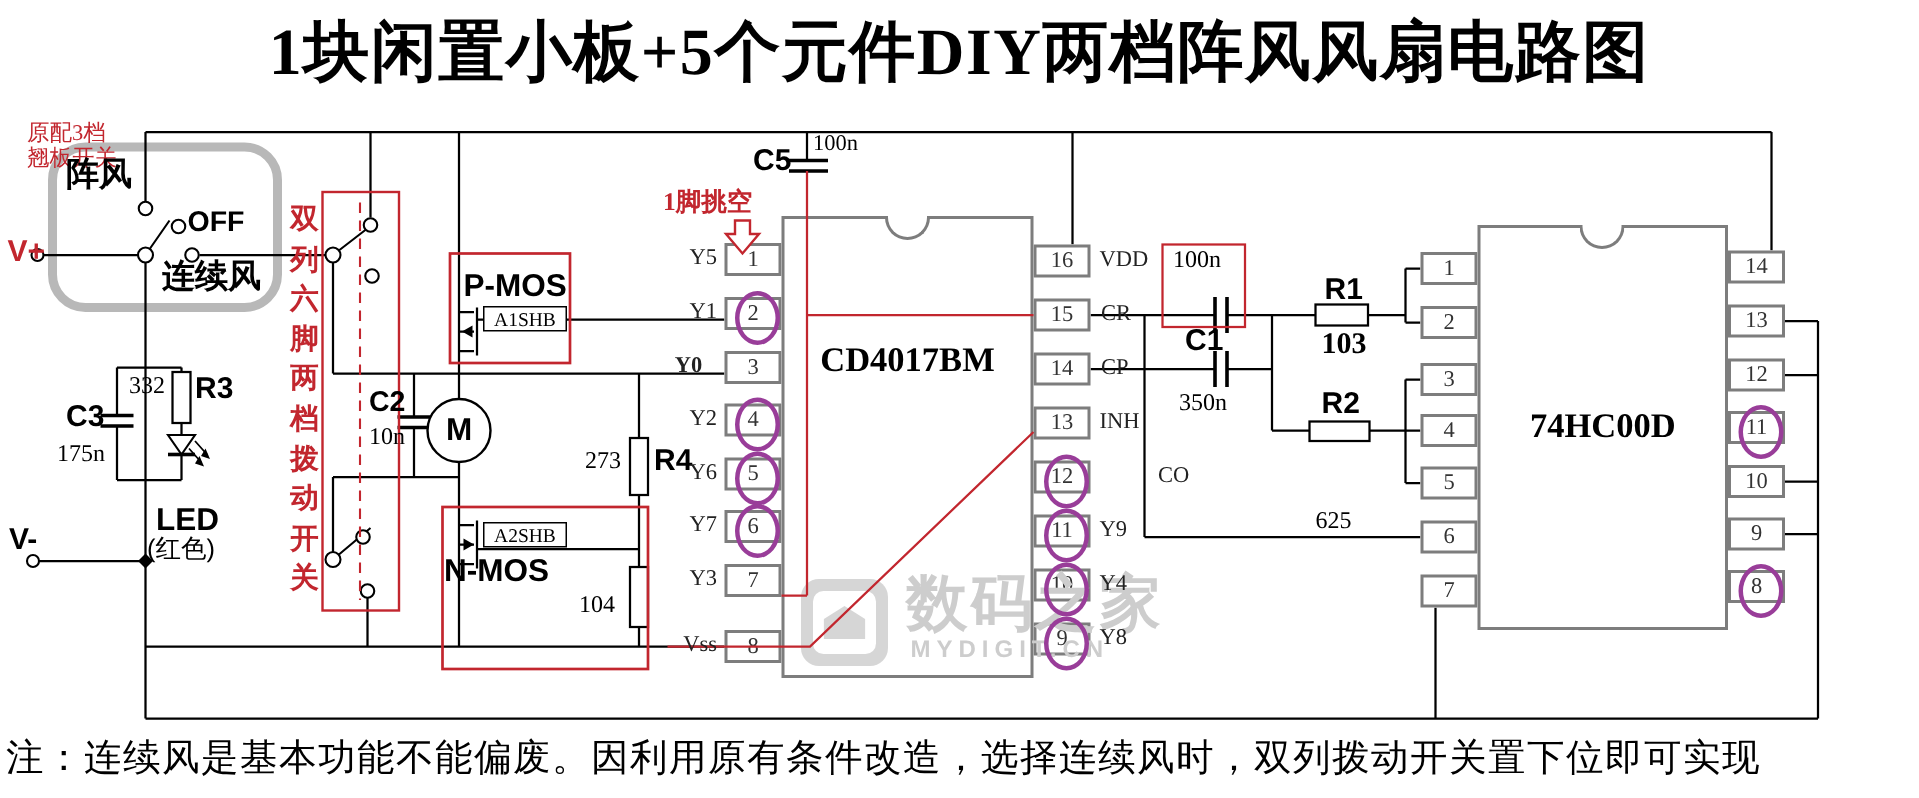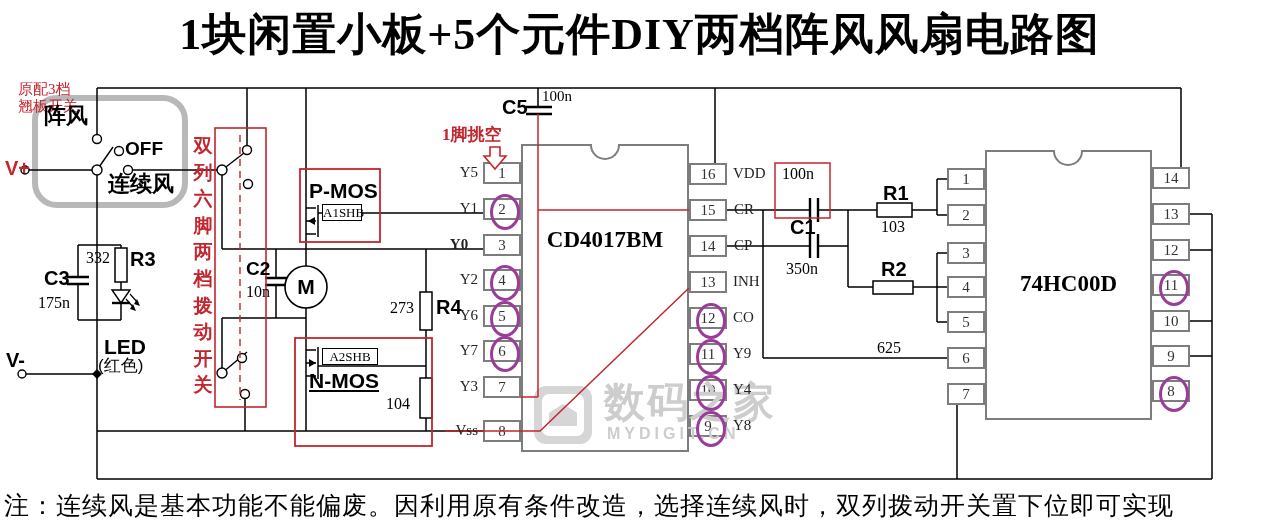--- a/index.html
+++ b/index.html
@@ -213,57 +213,57 @@
   <div class="txt serif" style="left:86px;top:250px;font-size:16px;">332</div>
   <div class="txt bold" style="left:130px;top:249px;font-size:20px;">R3</div>
   <div class="txt bold" style="left:104px;top:336px;font-size:21px;">LED</div>
   <div class="txt" style="left:98px;top:357px;font-size:17px;">(红色)</div>
 
   <div class="txt bold" style="left:246px;top:259px;font-size:19px;">C2</div>
   <div class="txt serif" style="left:246px;top:284px;font-size:16px;">10n</div>
   <div class="txt bold" style="left:294px;top:276px;width:24px;text-align:center;font-size:21px;">M</div>
 
   <div class="txt bold" style="left:309px;top:180px;font-size:21px;">P-MOS</div>
-  <div class="partbox" style="left:322px;top:204px;width:40px;height:17px;">A1SHB</div>
+  <div class="partbox" style="left:322px;top:204px;width:56px;height:17px;">A1SHB</div>
   <div class="partbox" style="left:322px;top:348px;width:56px;height:17px;">A2SHB</div>
-  <div class="txt bold" style="left:309px;top:370px;font-size:21px;text-decoration:underline;">N-MOS</div>
+  <div class="txt bold" style="left:296px;top:370px;font-size:21px;">N-MOS</div>
 
   <div class="txt serif" style="left:390px;top:300px;font-size:16px;">273</div>
   <div class="txt bold" style="left:436px;top:297px;font-size:20px;">R4</div>
   <div class="txt serif" style="left:386px;top:396px;font-size:16px;">104</div>
 
   <div class="txt bold" style="left:502px;top:97px;font-size:20px;">C5</div>
   <div class="txt serif" style="left:542px;top:89px;font-size:15px;">100n</div>
   <div class="txt red serif bold" style="left:442px;top:126px;font-size:17px;">1脚挑空</div>
 
   <div class="txt serif" style="left:782px;top:166px;font-size:16px;">100n</div>
   <div class="txt bold" style="left:790px;top:217px;font-size:20px;">C1</div>
   <div class="txt serif" style="left:786px;top:261px;font-size:16px;">350n</div>
 
   <div class="txt bold" style="left:883px;top:183px;font-size:20px;">R1</div>
-  <div class="txt serif" style="left:881px;top:219px;font-size:16px;">103</div>
+  <div class="txt serif" style="left:881px;top:219px;font-size:20px;font-weight:bold;">103</div>
   <div class="txt bold" style="left:881px;top:259px;font-size:20px;">R2</div>
   <div class="txt serif" style="left:877px;top:296px;font-size:16px;margin-top:44px;">625</div>
 
   <div class="txt bold serif" style="left:521px;top:228px;width:168px;text-align:center;font-size:23px;">CD4017BM</div>
   <div class="txt bold serif" style="left:985px;top:272px;width:167px;text-align:center;font-size:23px;">74HC00D</div>
 
   <div class="plabel" style="left:448px;top:164px;width:30px;text-align:right;">Y5</div>
   <div class="plabel" style="left:448px;top:200px;width:30px;text-align:right;">Y1</div>
   <div class="plabel" style="left:444px;top:236px;width:30px;text-align:center;font-weight:bold;">Y0</div>
   <div class="plabel" style="left:448px;top:271px;width:30px;text-align:right;">Y2</div>
   <div class="plabel" style="left:448px;top:307px;width:30px;text-align:right;">Y6</div>
   <div class="plabel" style="left:448px;top:342px;width:30px;text-align:right;">Y7</div>
   <div class="plabel" style="left:448px;top:378px;width:30px;text-align:right;">Y3</div>
   <div class="plabel" style="left:444px;top:422px;width:34px;text-align:right;">Vss</div>
 
   <div class="plabel" style="left:733px;top:165px;">VDD</div>
   <div class="plabel" style="left:734px;top:201px;">CR</div>
   <div class="plabel" style="left:734px;top:237px;">CP</div>
   <div class="plabel" style="left:733px;top:273px;">INH</div>
-  <div class="plabel" style="left:733px;top:309px;">CO</div>
+  <div class="plabel" style="left:772px;top:309px;">CO</div>
   <div class="plabel" style="left:733px;top:345px;">Y9</div>
   <div class="plabel" style="left:733px;top:381px;">Y4</div>
   <div class="plabel" style="left:733px;top:417px;">Y8</div>
 
   <div class="txt serif" style="left:4px;top:493px;font-size:25px;letter-spacing:1px;">注：连续风是基本功能不能偏废。因利用原有条件改造，选择连续风时，双列拨动开关置下位即可实现</div>
 
 </div>
 
 </body></html>

